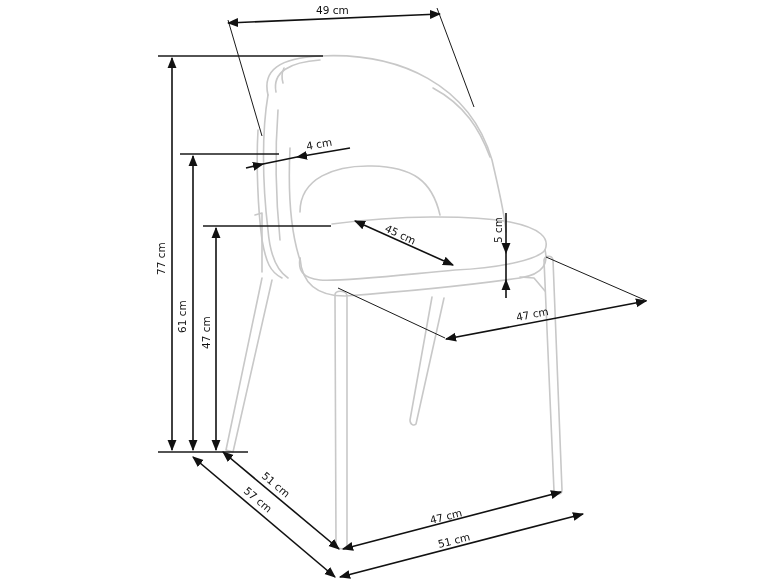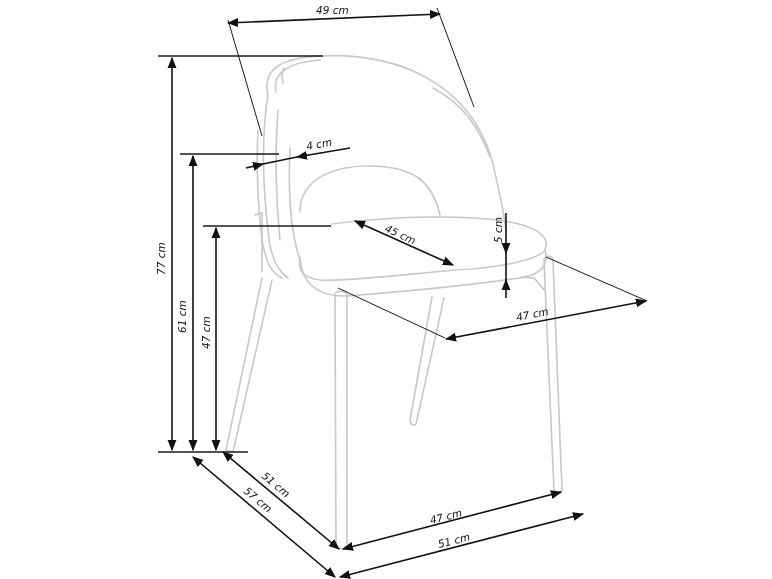--- a/index.html
+++ b/index.html
@@ -1,17 +1,17 @@
 <!DOCTYPE html>
 <html><head>
   <meta charset="utf-8">
   <style>
     html, body { margin: 0; padding: 0; background: #ffffff; }
     body { width: 772px; height: 579px; overflow: hidden; }
-    #stage { position: relative; width: 671px; height: 579px; font-style: italic; }
+    #stage { position: relative; width: 671px; height: 579px; }
     svg { position: absolute; left: 0; top: 0; }
     .chair { fill: none; stroke: #c8c8c8; stroke-width: 1.6; stroke-linecap: round; stroke-linejoin: round; }
     .ext { stroke: #1a1a1a; stroke-width: 1; fill: none; }
     .ext-bold { stroke: #1a1a1a; stroke-width: 1.6; fill: none; }
     .dim { stroke: #111111; stroke-width: 1.6; fill: none; }
     .lbl { font-family: "DejaVu Sans", sans-serif; font-size: 10.5px; fill: #111111; }
   </style>
 </head>
 <body>
 

